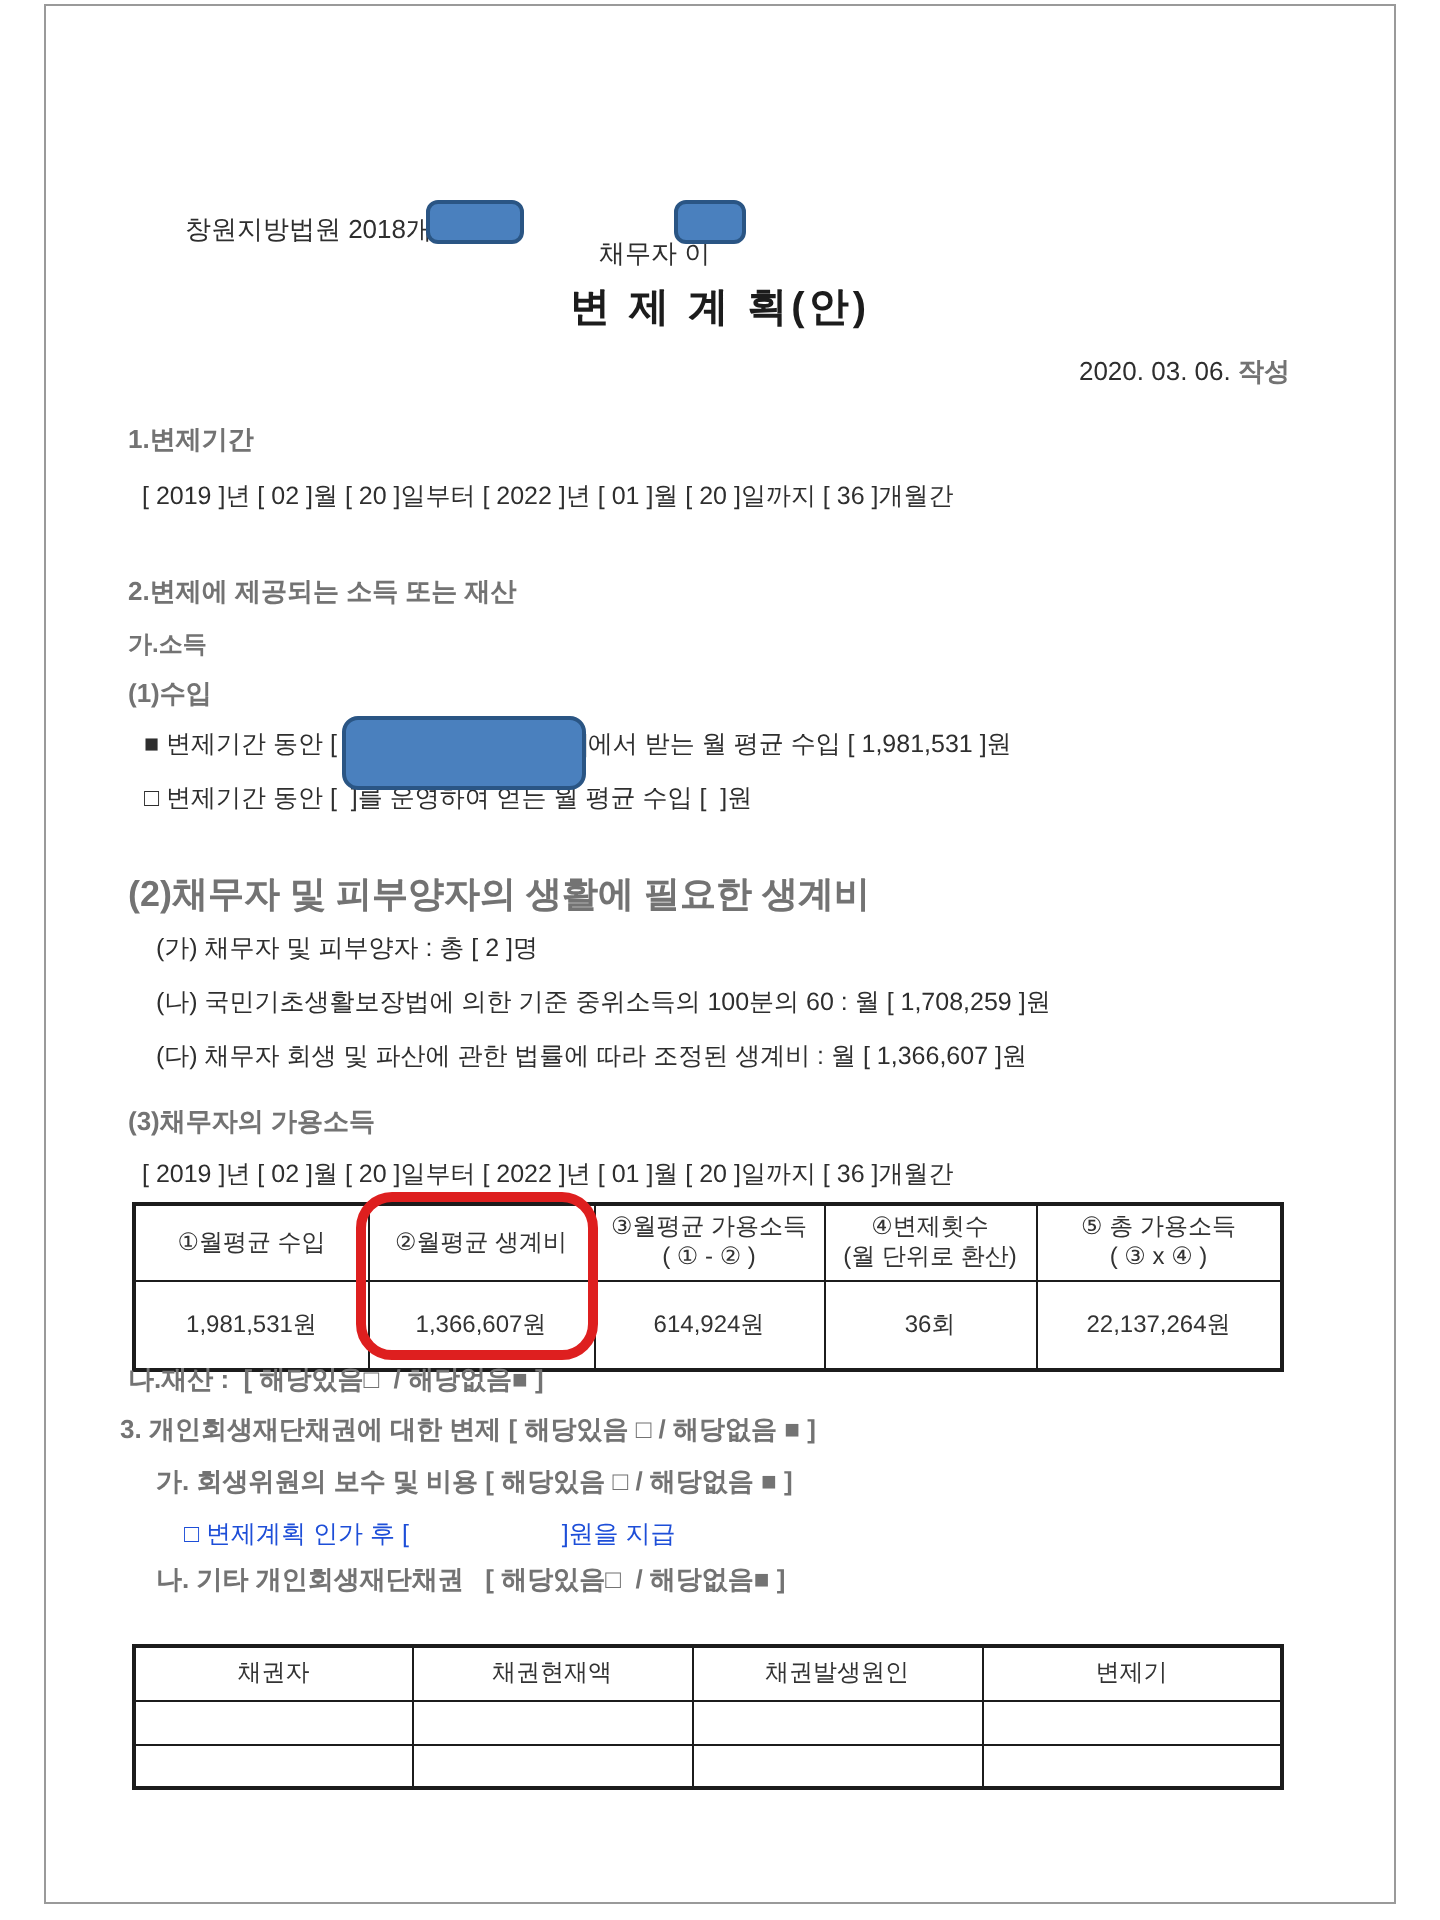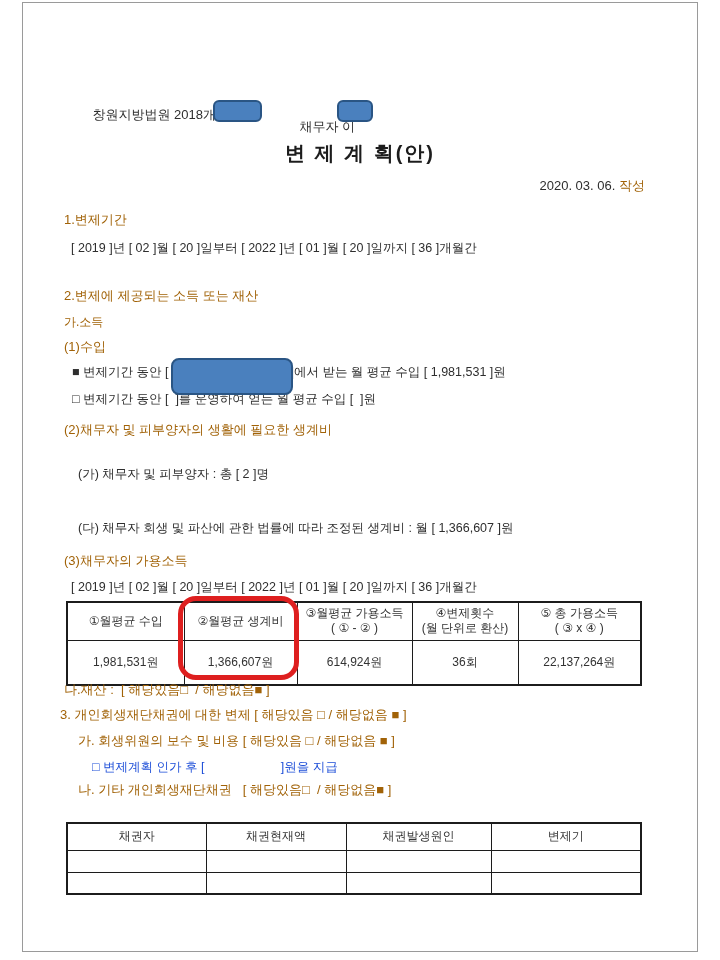--- a/index.html
+++ b/index.html
@@ -1,21 +1,21 @@
 <!DOCTYPE html>
 <html><head>
 <meta charset="utf-8">
 <style>
   * { margin: 0; padding: 0; box-sizing: border-box; }
   html, body { width: 720px; height: 960px; background: #ffffff; }
   body { font-family: "Liberation Sans", "DejaVu Sans", sans-serif; color: #2b2b2b; }
   .page { position: relative; width: 720px; height: 960px; background: #ffffff; overflow: hidden; }
   .page-border { position: absolute; left: 22px; top: 2px; width: 676px; height: 950px; border: 1px solid #9a9a9a; }
   .tline { position: absolute; white-space: pre; font-size: 12.5px; line-height: 16px; color: #2e2e2e; }
-  .bold { font-weight: normal; color: #a16207; }
+  .bold { font-weight: bold; color: #737373; }
   .doc-title { position: absolute; left: 0; width: 720px; text-align: center; font-size: 20px; font-weight: bold; letter-spacing: 2px; color: #1c1c1c; }
   .date-line { position: absolute; right: 75px; font-size: 13px; color: #2e2e2e; white-space: pre; }
   .redaction { position: absolute; background: #4a80be; border: 2px solid #2a5584; border-radius: 6px; }
   .red-annot { position: absolute; border: 5px solid #de1f1f; border-radius: 18px; background: transparent; pointer-events: none; z-index: 6; }
   table.doc-table { position: absolute; border-collapse: collapse; table-layout: fixed; background: #fff; }
   table.doc-table th, table.doc-table td { border: 1px solid #1c1c1c; text-align: center; vertical-align: middle; font-weight: normal; font-size: 12px; color: #333; padding: 2px; }
   table.doc-table { border: 2px solid #1c1c1c; }
   #avail-table th { height: 38px; }
   #avail-table td { height: 45px; }
   #claims-table th { height: 27px; }
@@ -45,22 +45,23 @@
   <div class="tline" style="left:71px; top:240px;">[ 2019 ]년 [ 02 ]월 [ 20 ]일부터 [ 2022 ]년 [ 01 ]월 [ 20 ]일까지 [ 36 ]개월간</div>
 
   <div class="tline bold" style="left:64px; top:288px; font-size:13px;">2.변제에 제공되는 소득 또는 재산</div>
   <div class="tline bold" style="left:64px; top:314px; font-size:12px;">가.소득</div>
   <div class="tline bold" style="left:64px; top:339px; font-size:13px;">(1)수입</div>
 
   <div class="tline" style="left:72px; top:364px;"><span>■ 변제기간 동안 [</span><span style="display:inline-block; width:122px;"></span><span>]에서 받는 월 평균 수입 [ 1,981,531 ]원</span></div>
   <div class="tline" style="left:72px; top:391px;">□ 변제기간 동안 [  ]를 운영하여 얻는 월 평균 수입 [  ]원</div>
   <div class="redaction" style="left:171px; top:358px; width:122px; height:37px; border-radius:8px;"></div>
 
-  <div class="tline bold" style="left:64px; top:422px; font-size:13px;">(2)채무자 및 피부양자의 생활에 필요한 생계비</div>
+  <div class="tline bold" style="left:64px; top:439px; font-size:18px;">(2)채무자 및 피부양자의 생활에 필요한 생계비</div>
   <div class="tline" style="left:78px; top:466px;">(가) 채무자 및 피부양자 : 총 [ 2 ]명</div>
+  <div class="tline" style="left:78px; top:493px;">(나) 국민기초생활보장법에 의한 기준 중위소득의 100분의 60 : 월 [ 1,708,259 ]원</div>
   <div class="tline" style="left:78px; top:520px;">(다) 채무자 회생 및 파산에 관한 법률에 따라 조정된 생계비 : 월 [ 1,366,607 ]원</div>
 
   <div class="tline bold" style="left:64px; top:553px; font-size:13px;">(3)채무자의 가용소득</div>
   <div class="tline" style="left:71px; top:579px;">[ 2019 ]년 [ 02 ]월 [ 20 ]일부터 [ 2022 ]년 [ 01 ]월 [ 20 ]일까지 [ 36 ]개월간</div>
 
   <table class="doc-table" id="avail-table" style="left:66px; top:601px; width:574px;padding-left:44px;">
     <colgroup>
       <col style="width:117px">
         <col style="width:113px">
         <col style="width:115px">

